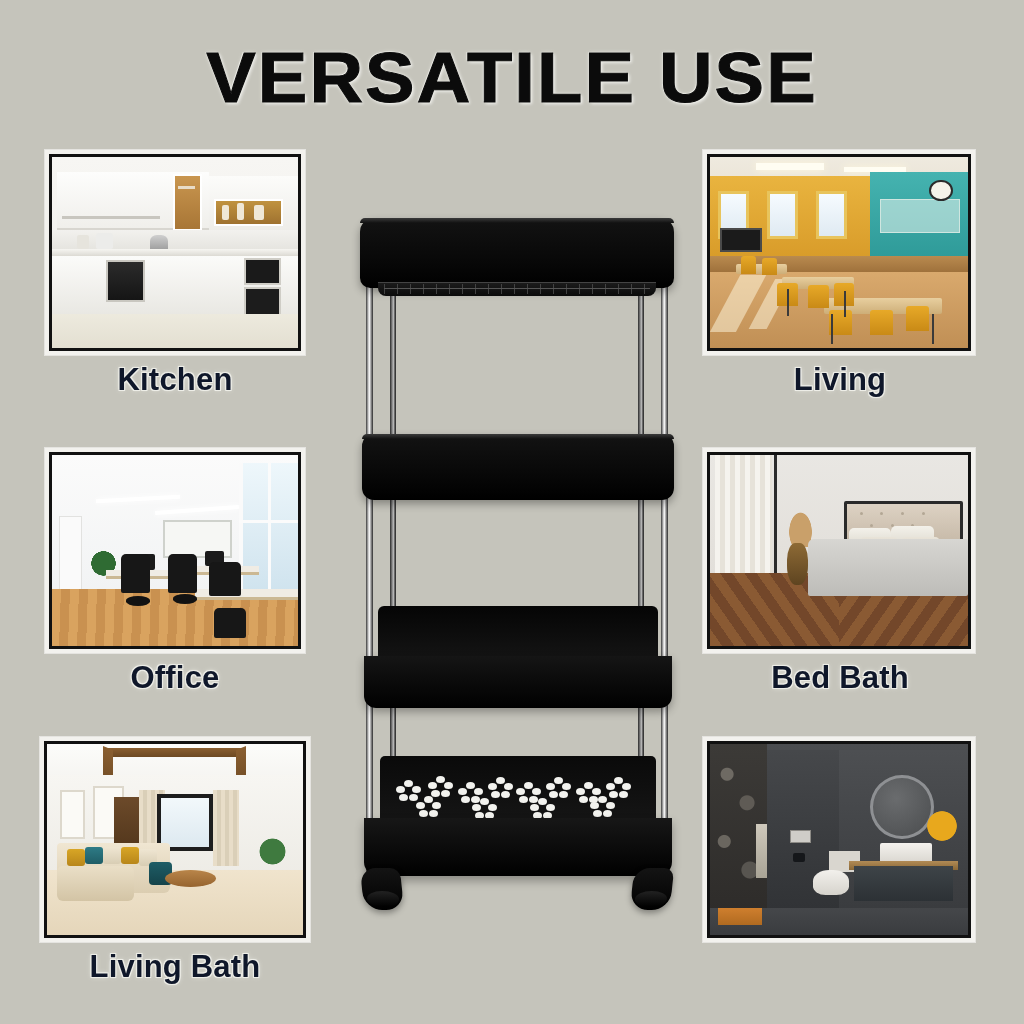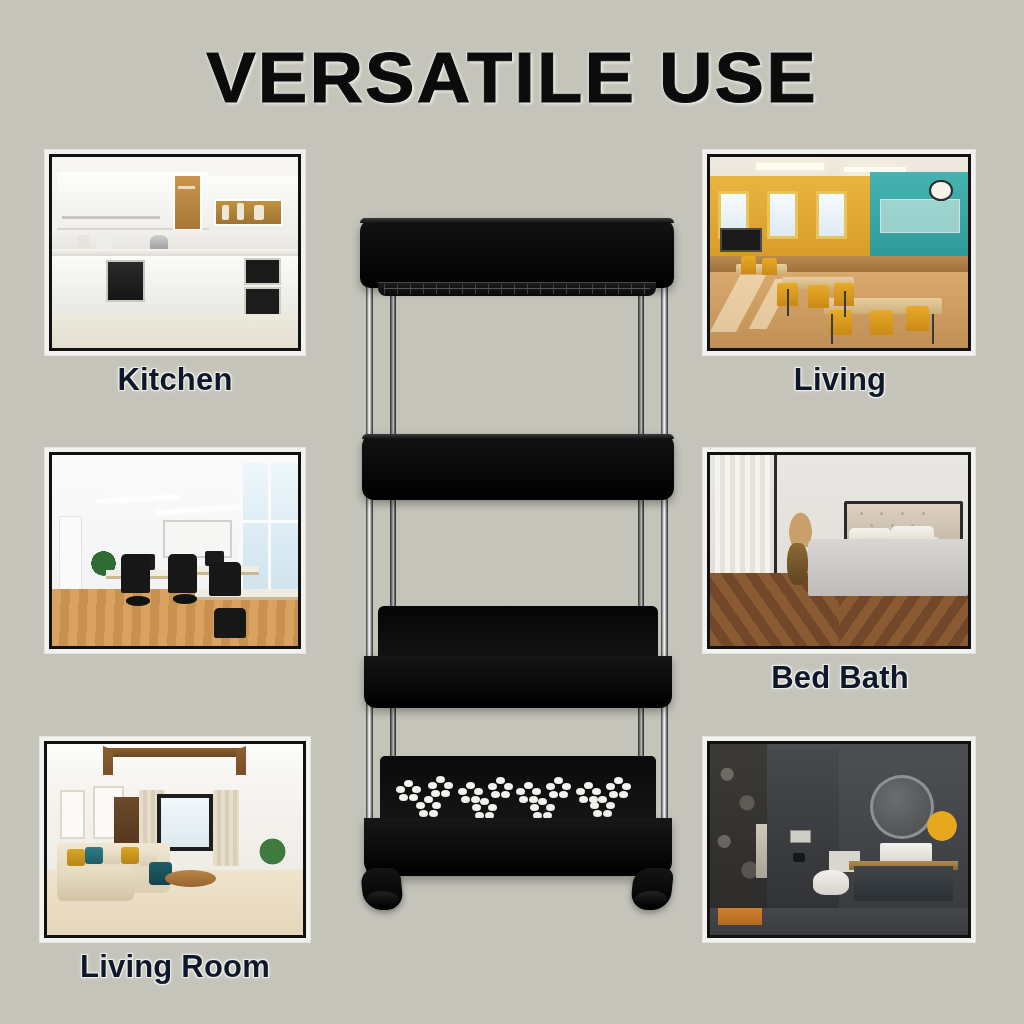--- a/index.html
+++ b/index.html
@@ -356,20 +356,21 @@
         <div class="o-mon" style="left:62%;top:50%;width:8%;height:8%"></div>
         <div class="o-chair" style="left:28%;top:52%;width:12%;height:20%"></div>
         <div class="o-chairbase" style="left:30%;top:74%;width:10%;height:5%"></div>
         <div class="o-chair" style="left:47%;top:52%;width:12%;height:20%"></div>
         <div class="o-chairbase" style="left:49%;top:73%;width:10%;height:5%"></div>
         <div class="o-chair" style="left:64%;top:56%;width:13%;height:18%"></div>
         <div class="o-chair" style="left:66%;top:80%;width:13%;height:16%"></div>
       </div>
     </div>
   </div>
+  <div class="caption c-office">Office</div>
 
   <div class="frame f-bed">
     <div class="inner">
       <div class="scene">
         <div class="b-wall"></div>
         <div class="b-cur"></div>
         <div class="b-curframe"></div>
         <div class="b-floor"></div>
         <div class="b-floor2"></div>
         <div class="b-pampas"></div>
@@ -413,21 +414,21 @@
         <div class="l-pil" style="left:15%;top:54%;background:linear-gradient(#2e7b86,#1f5d66)"></div>
         <div class="l-pil" style="left:22%;top:54%;background:linear-gradient(#efe6d2,#d8cdb4)"></div>
         <div class="l-pil" style="left:29%;top:54%;background:linear-gradient(#d8a626,#b8861a)"></div>
         <div class="l-pil" style="left:36%;top:55%;background:linear-gradient(#efe6d2,#d8cdb4)"></div>
         <div class="l-sofa2"></div>
         <div class="l-pil" style="left:40%;top:62%;width:9%;height:12%;background:linear-gradient(#1f5d66,#14434a);border-radius:4px"></div>
         <div class="l-table"></div>
       </div>
     </div>
   </div>
-  <div class="caption c-living">Living Room</div>
+  <div class="caption c-living">Living Bath</div>
 
   <div class="frame f-bath">
     <div class="inner">
       <div class="scene">
         <div class="ba-bg"></div>
         <div class="ba-stone"></div>
         <div class="ba-wall1"></div>
         <div class="ba-wall2"></div>
         <div class="ba-towel"></div>
         <div class="ba-panel"></div>

